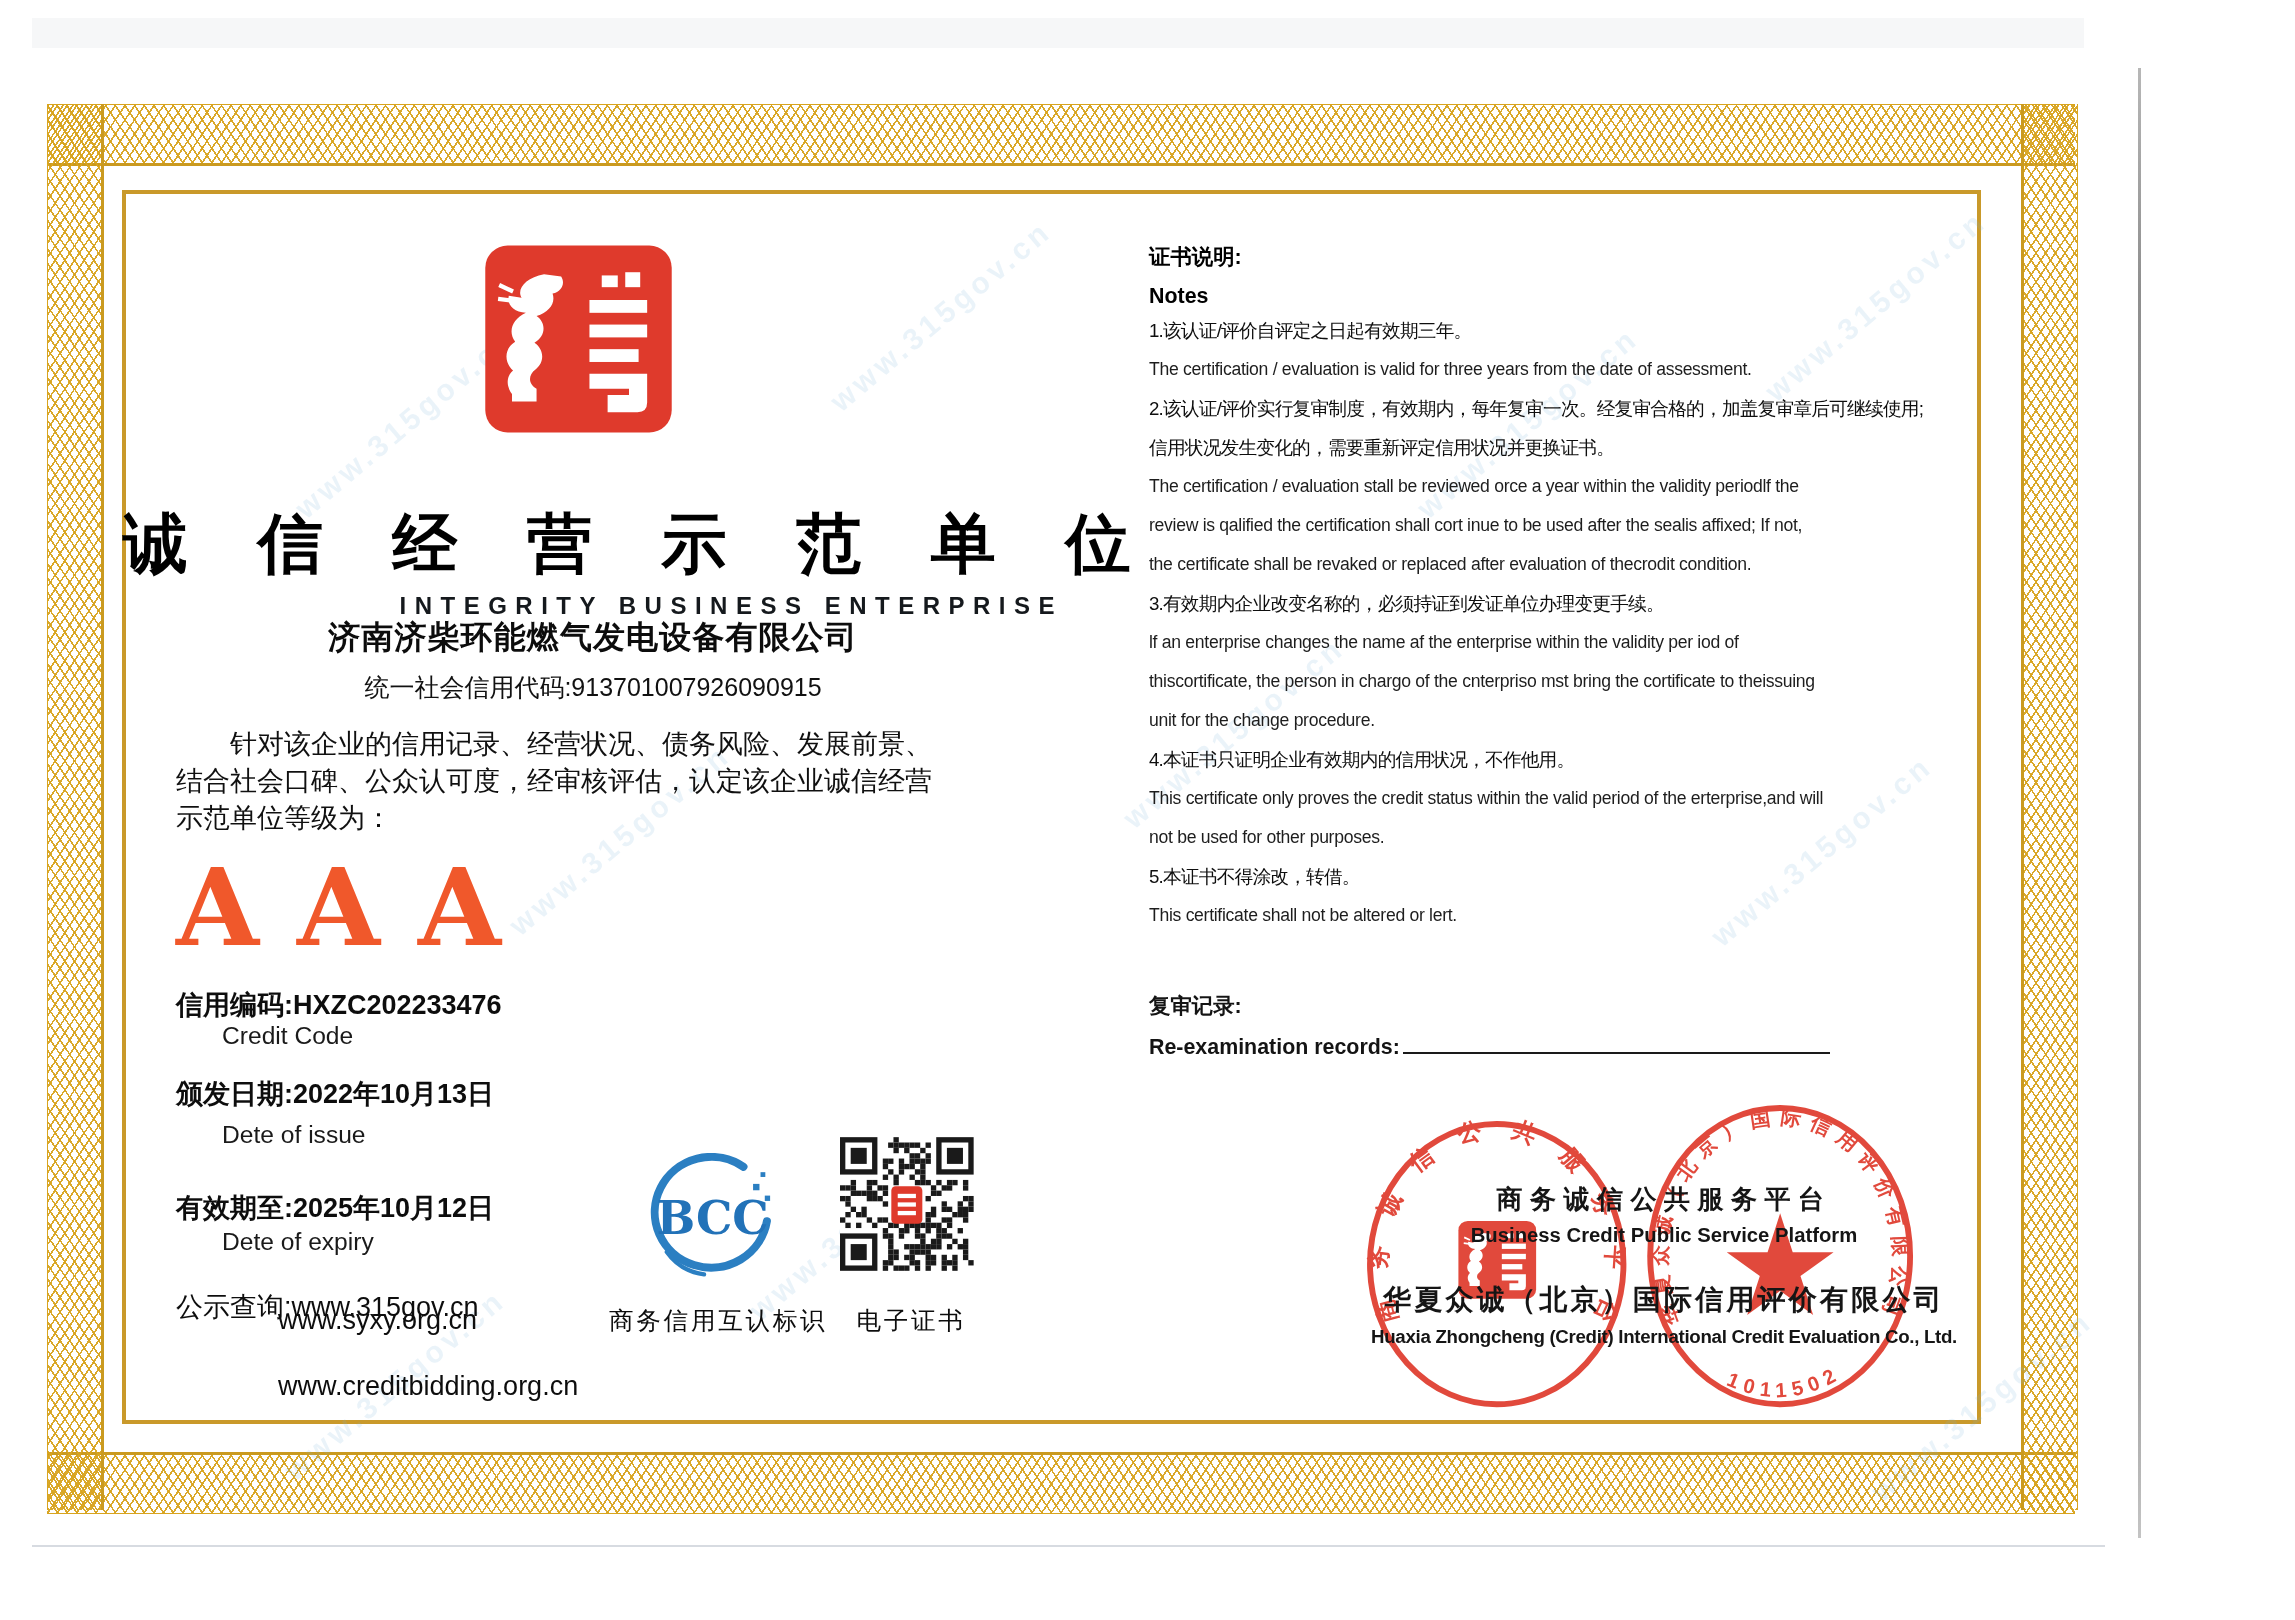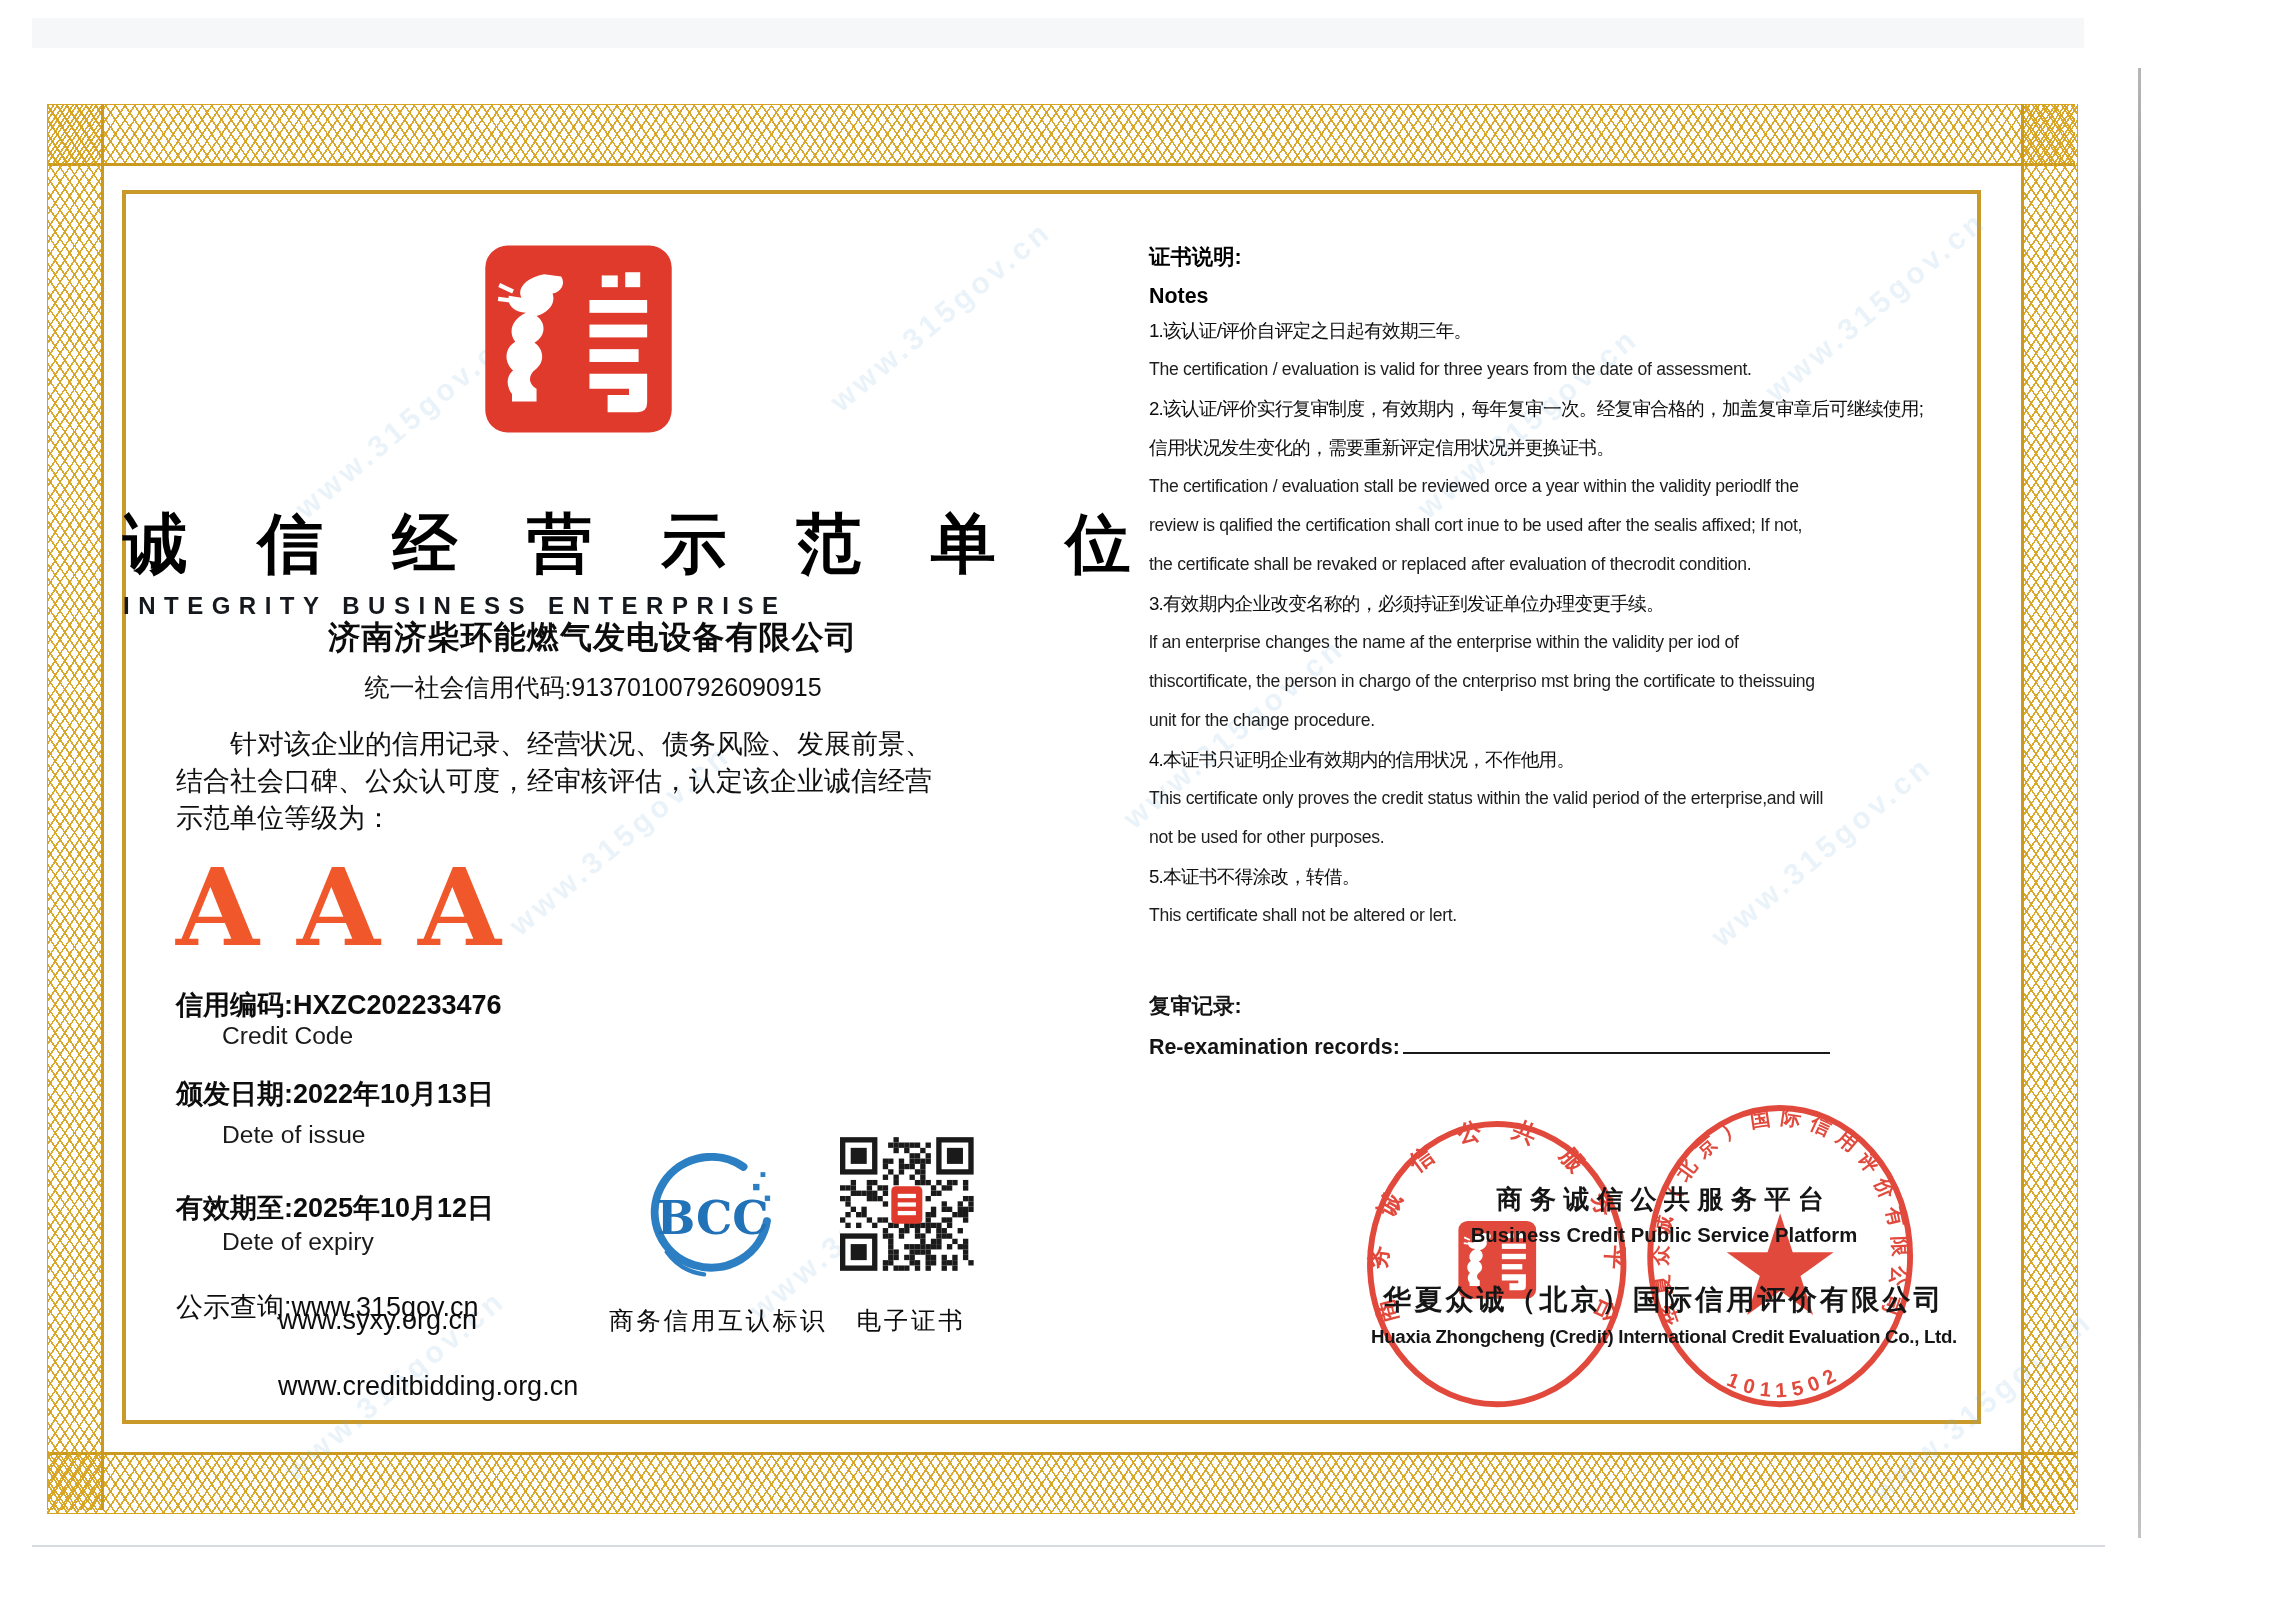--- a/index.html
+++ b/index.html
@@ -24,21 +24,21 @@
   .inner-frame{left:122px;top:190px;width:1851px;height:1226px;border:4.3px solid #C9992A;}
 
   
   .wm{position:absolute;transform:rotate(-40deg);color:rgba(122,178,216,.16);
       font-size:30px;font-weight:bold;letter-spacing:4.3px;white-space:nowrap;}
 
   
   .title-zh{left:123px;top:500px;width:940px;text-align:center;
     font-family:"DejaVu Serif","Liberation Serif",serif;font-weight:bold;
     font-size:65px;letter-spacing:23.5px;color:#000000;white-space:nowrap;}
-  .title-en{left:123px;top:592px;width:940px;text-align:left;font-weight:bold;
+  .title-en{left:123px;top:592px;width:940px;text-align:right;font-weight:bold;
     font-size:24px;letter-spacing:8.5px;color:#15191d;white-space:nowrap;}
   .company{left:123px;top:616px;width:940px;text-align:center;font-weight:bold;
     font-size:32px;letter-spacing:1.1px;color:#0c0c0c;white-space:nowrap;}
   .uscc{left:123px;top:671px;width:940px;text-align:center;font-size:25px;color:#111;white-space:nowrap;}
   .stmt{left:176px;top:726px;width:876px;font-size:27px;line-height:37px;color:#101010;}
   .stmt .indent{text-indent:2em;}
   .grade{left:176px;top:854px;width:802px;
     font-family:"DejaVu Serif","Liberation Serif",serif;font-weight:bold;
     font-size:107px;letter-spacing:38px;color:#F0582B;line-height:1;}
   .lbl-zh{font-size:27px;font-weight:bold;color:#0d0d0d;white-space:nowrap;}

